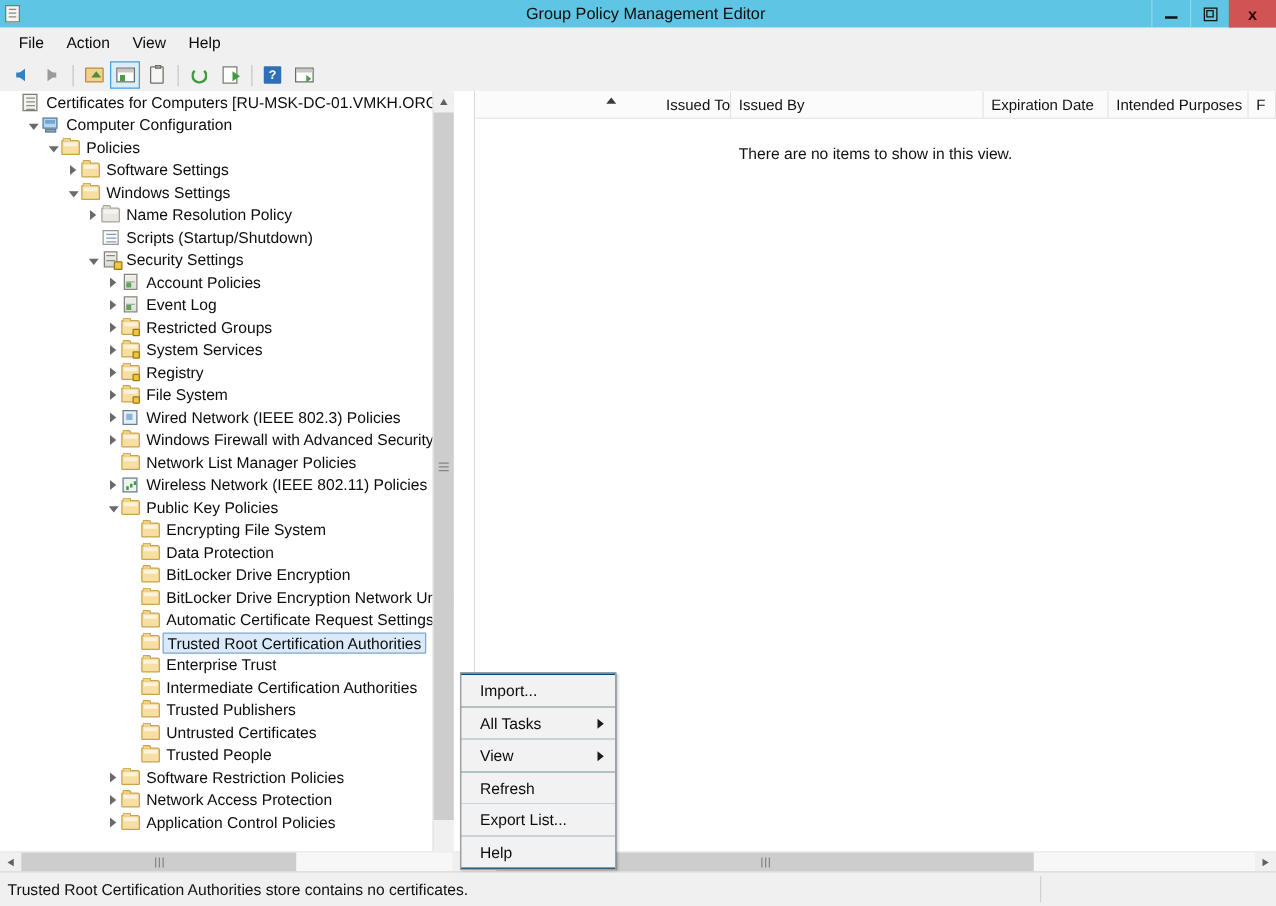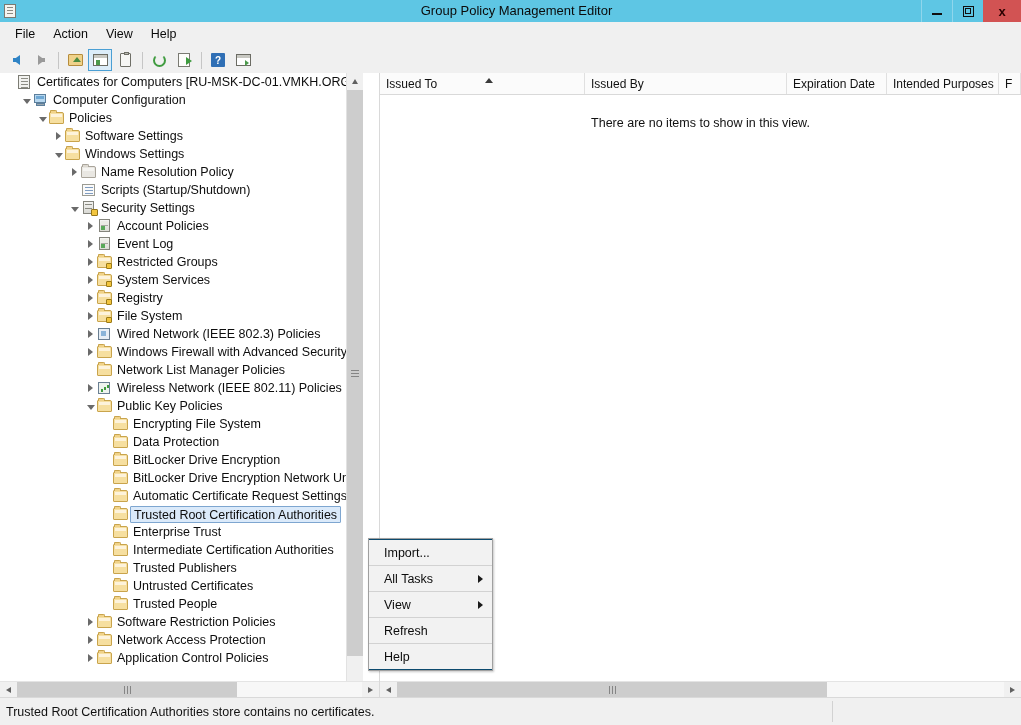--- a/index.html
+++ b/index.html
@@ -1060,21 +1060,21 @@
           </div>
       </div>
       <div class="harrow right">
           <i></i>
         </div>
     </div>
   </div>
 
   <div class="list-pane">
     <div class="col-head" id="col-head">
-        <div class="col" style="width: 205px;">
+        <div class="col" style="width: 205px; justify-content: flex-end;">
           <span>Issued To</span>
           <span class="sortarrow"></span>
         </div>
         <div class="col" style="width: 202px;">
           <span>Issued By</span>
         </div>
         <div class="col" style="width: 100px;">
           <span>Expiration Date</span>
         </div>
         <div class="col" style="width: 112px; align-items: center;">
@@ -1114,20 +1114,23 @@
     </div>
     <div class="msep"></div>
     <div class="mi">
       <span>View</span>
       <span class="sub"></span>
     </div>
     <div class="msep"></div>
     <div class="mi">
       <span>Refresh</span>
     </div>
+    <div class="mi">
+      <span>Export List...</span>
+    </div>
     <div class="msep"></div>
     <div class="mi">
       <span>Help</span>
     </div>
   </div>
 
 <div class="statusbar">
   <div class="seg main">Trusted Root Certification Authorities store contains no certificates.</div>
   <div class="divider"></div>
   <div class="seg"></div>

